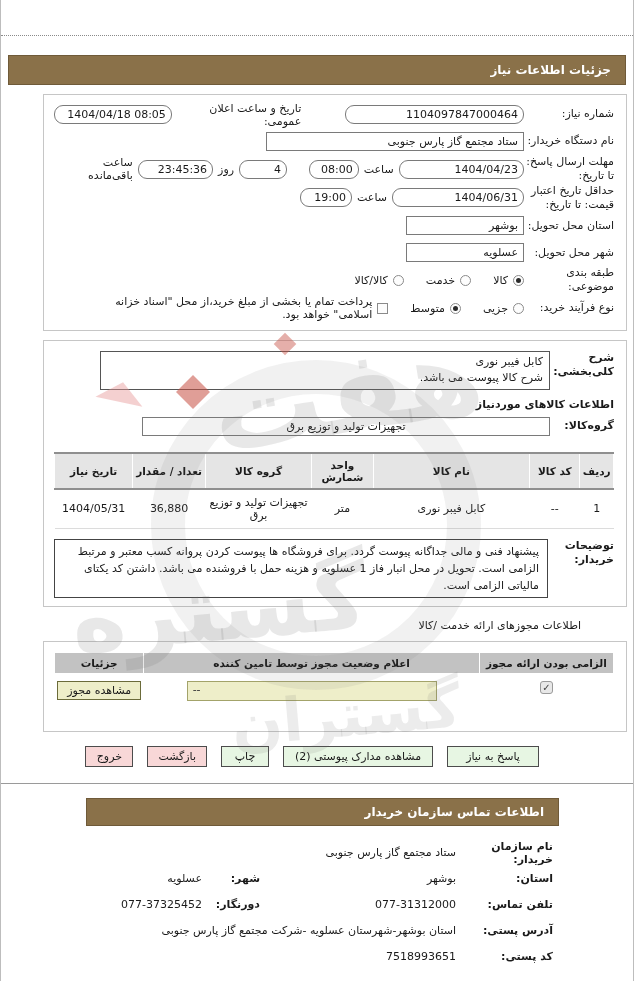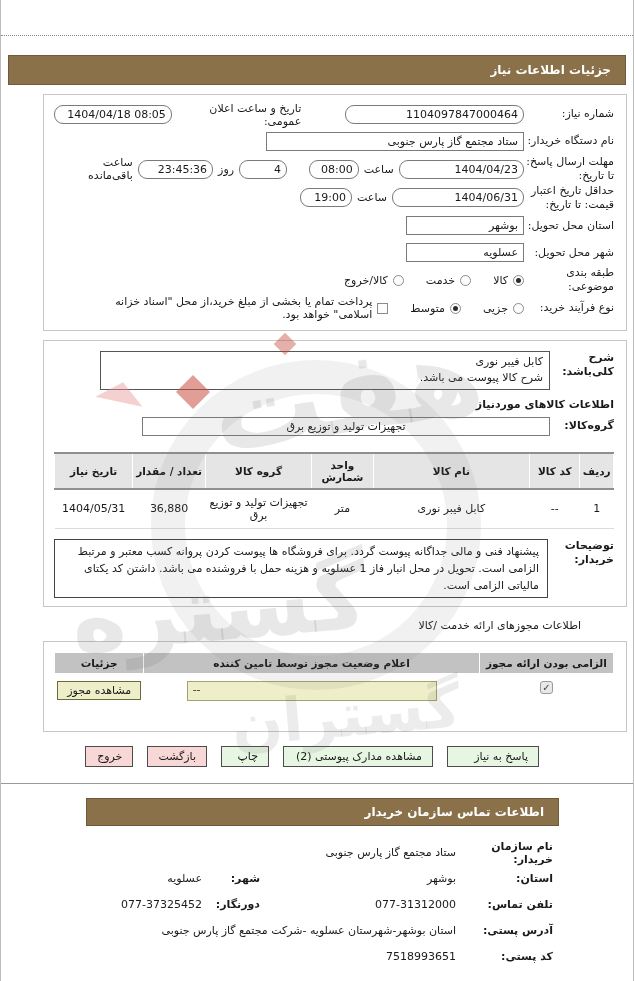--- a/index.html
+++ b/index.html
@@ -48,21 +48,21 @@
   table.permit th { background:#c2c2c2; border:1px solid #fff; font-weight:bold; font-size:10.5px; padding:4px 2px; }
   table.permit td { text-align:center; padding:7px 2px 12px; vertical-align:top; }
   .khaki-input { display:inline-block; width:250px; height:20px; background:#eeeec9; border:1px solid #a3a36a;
           text-align:left; direction:ltr; padding:1px 5px; color:#333; }
   .khaki-btn { display:inline-block; min-width:84px; background:#eeeec9; border:1px solid #6b6b3a;
           padding:2px 8px; text-align:center; cursor:pointer; }
   .permit-cb { width:13px; height:13px; border:1px solid #9a9a9a; border-radius:3px; background:#e8e8e8;
           display:inline-block; font-size:10px; line-height:12px; color:#444; }
 
   .actions { display:flex; align-items:center; gap:14px; margin:14px 94px 0 0; position:relative; z-index:2; }
-  .btn { border:1px solid #4c4c4c; padding:3px 10px; min-width:48px; text-align:right; cursor:pointer;
+  .btn { border:1px solid #4c4c4c; padding:3px 10px; min-width:48px; text-align:center; cursor:pointer;
          background:#e7f6e3; }
   .btn.pink { background:#f8d7d7; }
   .btn.wide { min-width:150px; }
 
   .hr-full { border-top:1px solid #9a9a9a; margin-top:16px; }
   .contact { margin:14px 80px 0 74px; position:relative; z-index:2; }
   .contact .row { min-height:26px; }
   .c-lbl { width:97px; flex:none; font-weight:bold; }
   .c-val { width:196px; text-align:right; }
   .c-lbl2 { width:58px; flex:none; font-weight:bold; }
@@ -142,21 +142,21 @@
       <span class="opt">
         <span class="radio on"></span>
         <span>کالا</span>
       </span>
       <span class="opt">
         <span class="radio"></span>
         <span>خدمت</span>
       </span>
       <span class="opt">
         <span class="radio"></span>
-        <span>کالا/خروج</span>
+        <span>کالا/کالا</span>
       </span>
     </div>
 
     <div class="row">
       <span class="lbl">نوع فرآیند خرید:</span>
       <span class="opt">
         <span class="radio"></span>
         <span>جزیی</span>
       </span>
       <span class="opt">
@@ -166,21 +166,21 @@
       <span class="opt">
         <span class="cb"></span>
         <span>پرداخت تمام یا بخشی از مبلغ خرید،از محل "اسناد خزانه اسلامی" خواهد بود.</span>
       </span>
     </div>
   </div>
 
   <div class="panel">
 
     <div class="row" style="align-items:flex-start;padding-top:4px">
-      <span class="lbl blbl" style="width:64px">شرح کلی‌باشد:</span>
+      <span class="lbl blbl" style="width:64px">شرح کلی‌بخشی:</span>
       <span class="tbox">کابل فیبر نوری
 شرح کالا پیوست می باشد.</span>
     </div>
 
     <div class="sec-title">اطلاعات کالاهای موردنیاز</div>
 
     <div class="row">
       <span class="lbl blbl" style="width:64px">گروه‌کالا:</span>
       <span class="ibox" style="flex:1;margin-left:88px;text-align:center">تجهیزات تولید و توزیع برق</span>
     </div>

